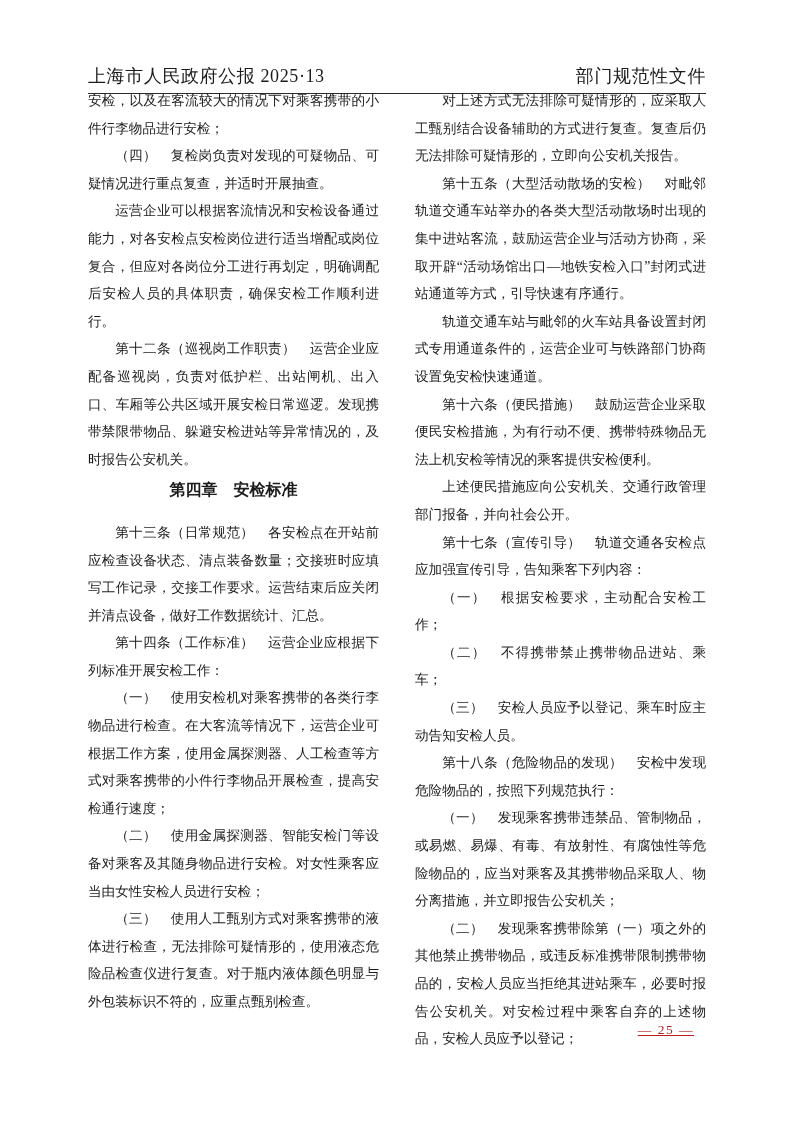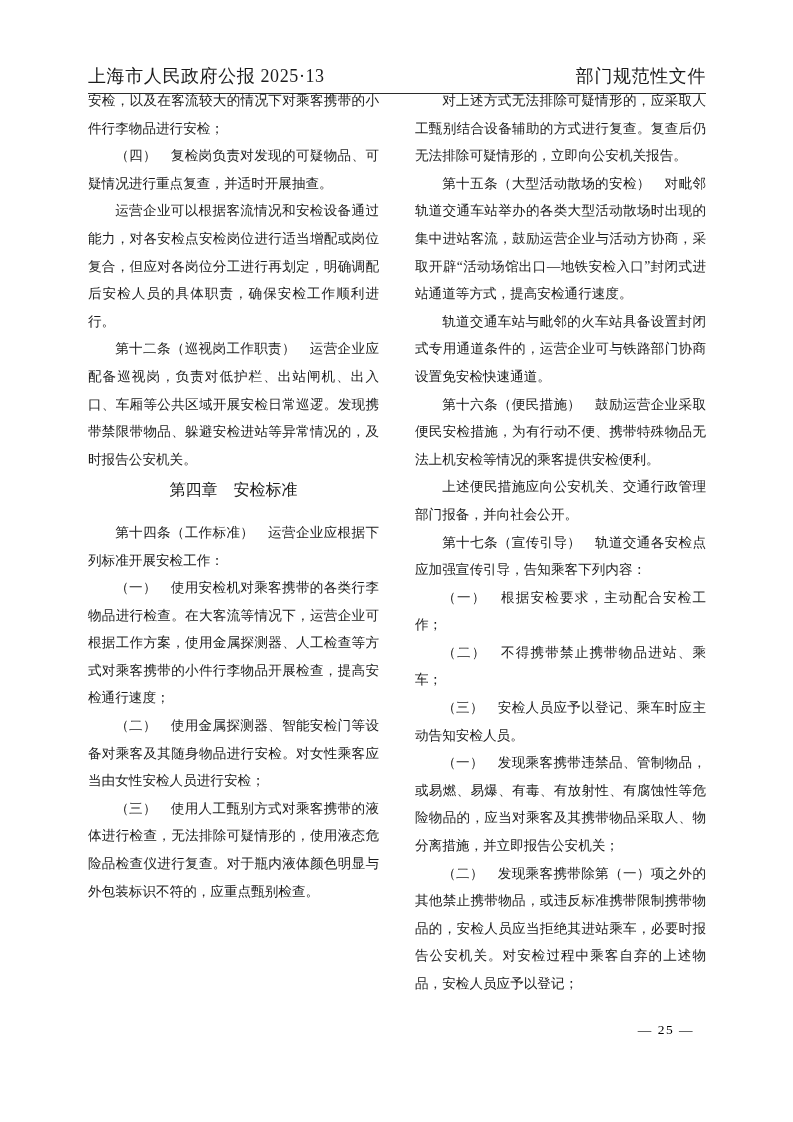--- a/index.html
+++ b/index.html
@@ -35,30 +35,31 @@
     line-height: 27.6px;
     text-align: justify;
     text-indent: 2em;
     word-break: break-all;
   }
   .para.cont { text-indent: 0; }
   .para strong { font-weight: 400; }
 
   .chapter {
     margin: 3px 0 15px 0;
-    font-size: 16px; font-weight: 400;
+    font-size: 16px; font-weight: 700;
     text-align: center; text-indent: 0;
     line-height: 27.6px;
   }
 
   .page-footer {
     position: absolute; left: 88px; top: 1022px; width: 606px;
     text-align: right;
     font-size: 13.5px; letter-spacing: 1.5px;
-    color: #000000;
+    color: #b91c1c;
+    text-decoration: underline;
   }
 </style>
 </head>
 <body>
 
 <div class="page">
 
   <header class="page-header">
     <span>上海市人民政府公报 2025·13</span>
     <span>部门规范性文件</span>
@@ -66,35 +67,37 @@
 
   <div class="header-rule"></div>
 
   <main class="columns">
     <section class="col">
         <p class="para cont"><span>安检，以及在客流较大的情况下对乘客携带的小件行李物品进行安检；</span></p>
         <p class="para"><span>（四）　复检岗负责对发现的可疑物品、可疑情况进行重点复查，并适时开展抽查。</span></p>
         <p class="para"><span>运营企业可以根据客流情况和安检设备通过能力，对各安检点安检岗位进行适当增配或岗位复合，但应对各岗位分工进行再划定，明确调配后安检人员的具体职责，确保安检工作顺利进行。</span></p>
         <p class="para"><strong>第十二条</strong><span>（巡视岗工作职责）　运营企业应配备巡视岗，负责对低护栏、出站闸机、出入口、车厢等公共区域开展安检日常巡逻。发现携带禁限带物品、躲避安检进站等异常情况的，及时报告公安机关。</span></p>
         <h2 class="chapter"><span>第四章　安检标准</span></h2>
+        <p class="para"><strong>第十三条</strong><span>（日常规范）　各安检点在开站前应检查设备状态、清点装备数量；交接班时应填写工作记录，交接工作要求。运营结束后应关闭并清点设备，做好工作数据统计、汇总。</span></p>
         <p class="para"><strong>第十四条</strong><span>（工作标准）　运营企业应根据下列标准开展安检工作：</span></p>
         <p class="para"><span>（一）　使用安检机对乘客携带的各类行李物品进行检查。在大客流等情况下，运营企业可根据工作方案，使用金属探测器、人工检查等方式对乘客携带的小件行李物品开展检查，提高安检通行速度；</span></p>
         <p class="para"><span>（二）　使用金属探测器、智能安检门等设备对乘客及其随身物品进行安检。对女性乘客应当由女性安检人员进行安检；</span></p>
         <p class="para"><span>（三）　使用人工甄别方式对乘客携带的液体进行检查，无法排除可疑情形的，使用液态危险品检查仪进行复查。对于瓶内液体颜色明显与外包装标识不符的，应重点甄别检查。</span></p>
       </section>
     <section class="col">
         <p class="para"><span>对上述方式无法排除可疑情形的，应采取人工甄别结合设备辅助的方式进行复查。复查后仍无法排除可疑情形的，立即向公安机关报告。</span></p>
-        <p class="para"><strong>第十五条</strong><span>（大型活动散场的安检）　对毗邻轨道交通车站举办的各类大型活动散场时出现的集中进站客流，鼓励运营企业与活动方协商，采取开辟“活动场馆出口—地铁安检入口”封闭式进站通道等方式，提高安检通行速度。</span></p>
+        <p class="para"><strong>第十五条</strong><span>（大型活动散场的安检）　对毗邻轨道交通车站举办的各类大型活动散场时出现的集中进站客流，鼓励运营企业与活动方协商，采取开辟“活动场馆出口—地铁安检入口”封闭式进站通道等方式，引导快速有序通行。</span></p>
         <p class="para"><span>轨道交通车站与毗邻的火车站具备设置封闭式专用通道条件的，运营企业可与铁路部门协商设置免安检快速通道。</span></p>
         <p class="para"><strong>第十六条</strong><span>（便民措施）　鼓励运营企业采取便民安检措施，为有行动不便、携带特殊物品无法上机安检等情况的乘客提供安检便利。</span></p>
         <p class="para"><span>上述便民措施应向公安机关、交通行政管理部门报备，并向社会公开。</span></p>
         <p class="para"><strong>第十七条</strong><span>（宣传引导）　轨道交通各安检点应加强宣传引导，告知乘客下列内容：</span></p>
         <p class="para"><span>（一）　根据安检要求，主动配合安检工作；</span></p>
         <p class="para"><span>（二）　不得携带禁止携带物品进站、乘车；</span></p>
         <p class="para"><span>（三）　安检人员应予以登记、乘车时应主动告知安检人员。</span></p>
+        <p class="para"><strong>第十八条</strong><span>（危险物品的发现）　安检中发现危险物品的，按照下列规范执行：</span></p>
         <p class="para"><span>（一）　发现乘客携带违禁品、管制物品，或易燃、易爆、有毒、有放射性、有腐蚀性等危险物品的，应当对乘客及其携带物品采取人、物分离措施，并立即报告公安机关；</span></p>
         <p class="para"><span>（二）　发现乘客携带除第（一）项之外的其他禁止携带物品，或违反标准携带限制携带物品的，安检人员应当拒绝其进站乘车，必要时报告公安机关。对安检过程中乘客自弃的上述物品，安检人员应予以登记；</span></p>
       </section>
   </main>
 
   <footer class="page-footer">
     <span>— 25 —</span>
   </footer>
 
 </div>

